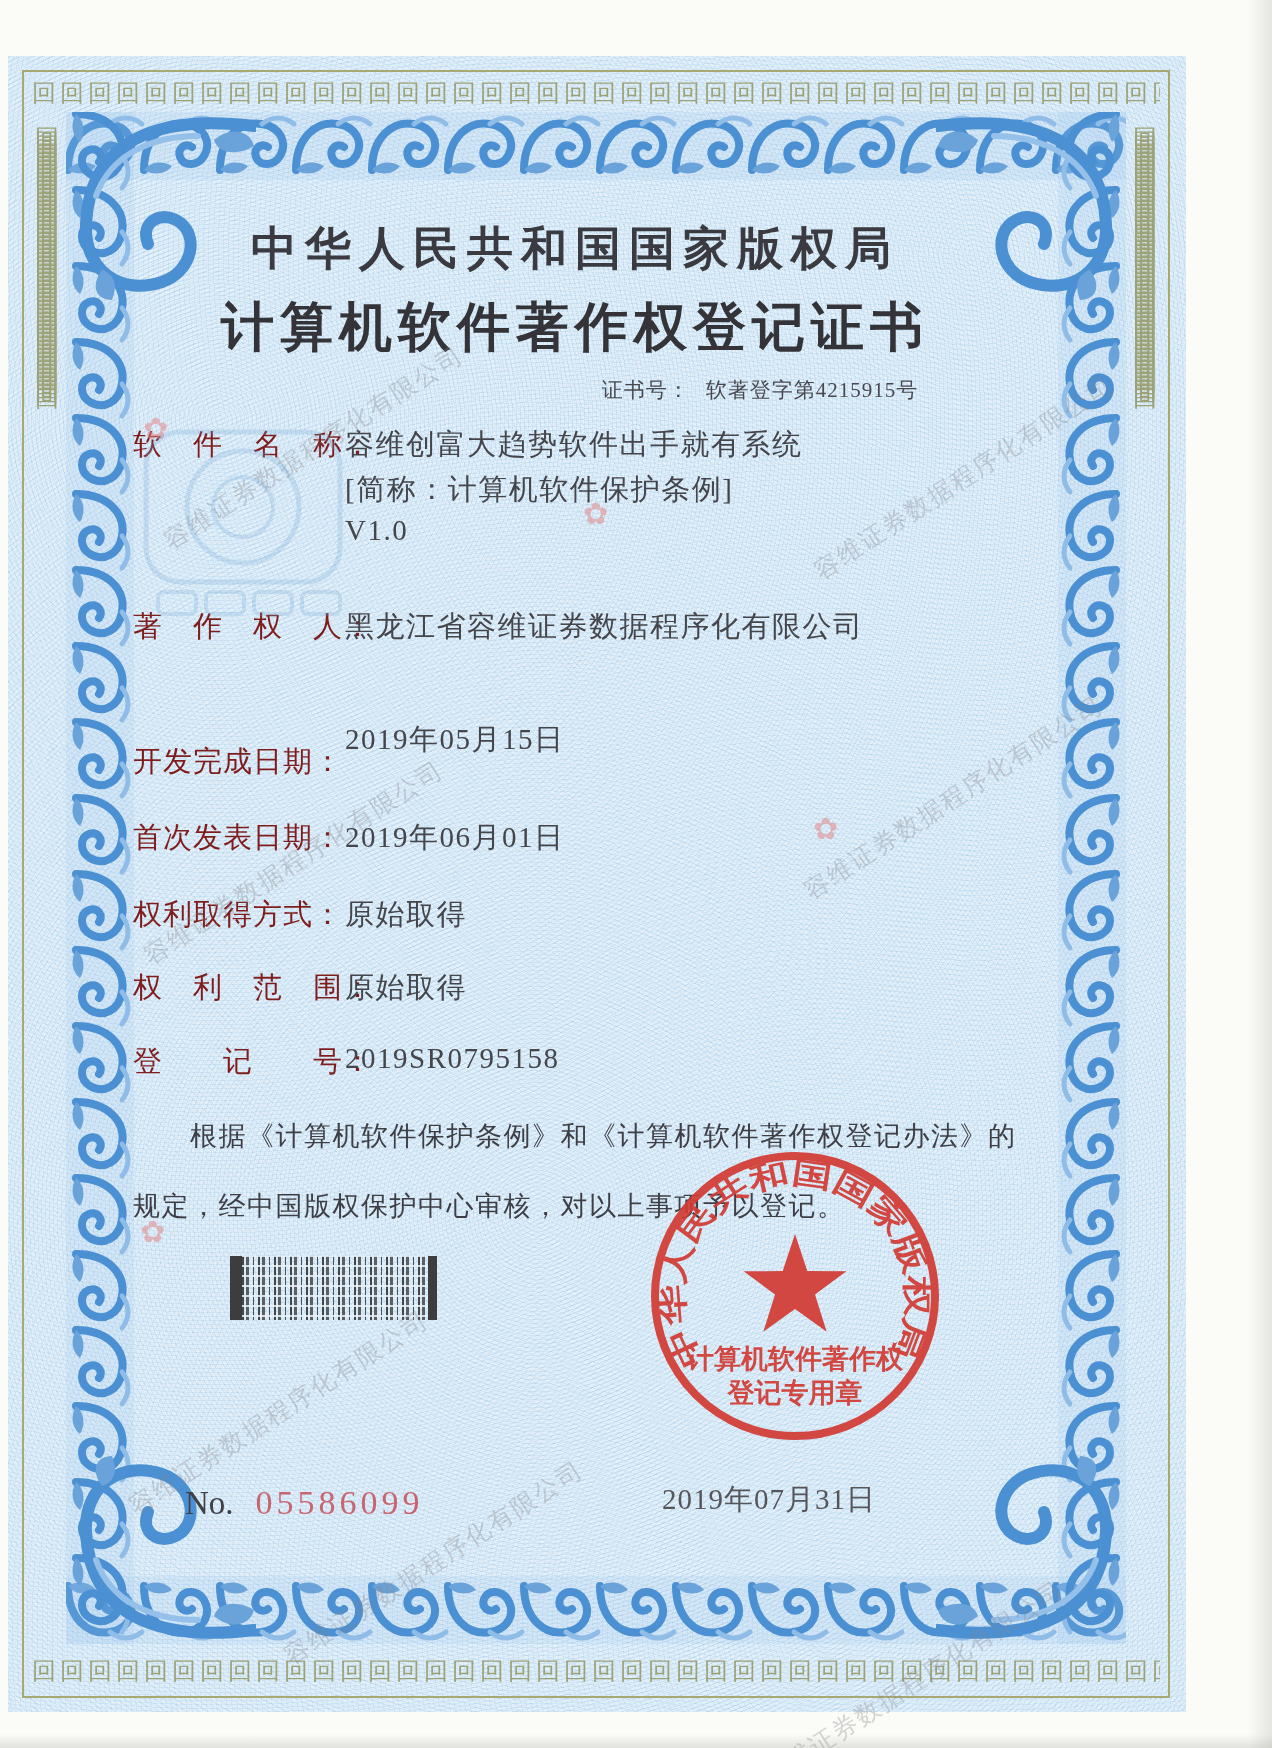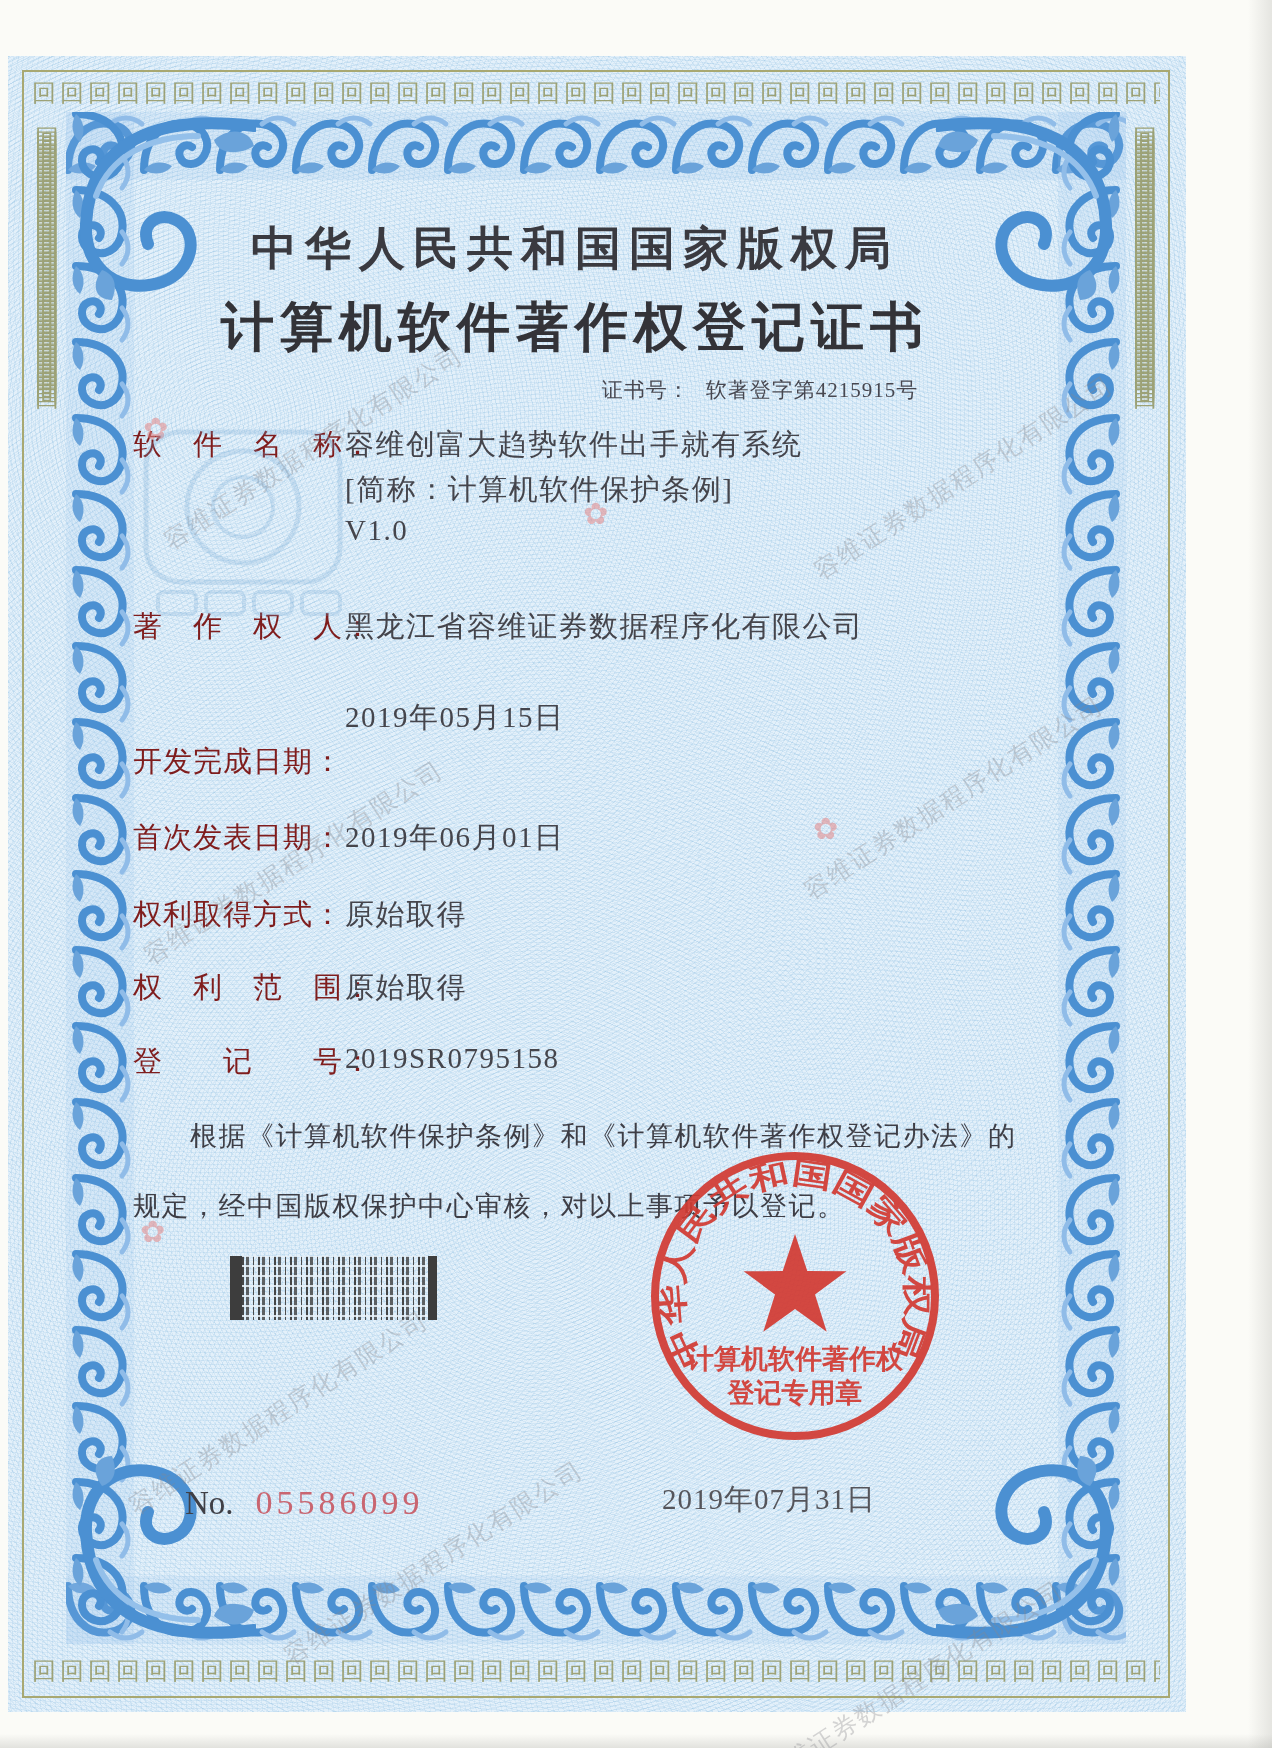--- a/index.html
+++ b/index.html
@@ -239,21 +239,21 @@
 
 <div class="lbl" style="top:425px">软　件　名　称：</div>
 <div class="val" style="top:425px">容维创富大趋势软件出手就有系统</div>
 <div class="val" style="top:470px">[简称：计算机软件保护条例]</div>
 <div class="val" style="top:514px">V1.0</div>
 
 <div class="lbl" style="top:607px">著　作　权　人：</div>
 <div class="val" style="top:607px">黑龙江省容维证券数据程序化有限公司</div>
 
 <div class="lbl" style="top:742px">开发完成日期：</div>
-<div class="val" style="top:698px">2019年05月15日</div>
+<div class="val" style="top:720px">2019年05月15日</div>
 
 <div class="lbl" style="top:818px">首次发表日期：</div>
 <div class="val" style="top:818px">2019年06月01日</div>
 
 <div class="lbl" style="top:895px">权利取得方式：</div>
 <div class="val" style="top:895px">原始取得</div>
 
 <div class="lbl" style="top:968px">权　利　范　围：</div>
 <div class="val" style="top:968px">原始取得</div>
 

